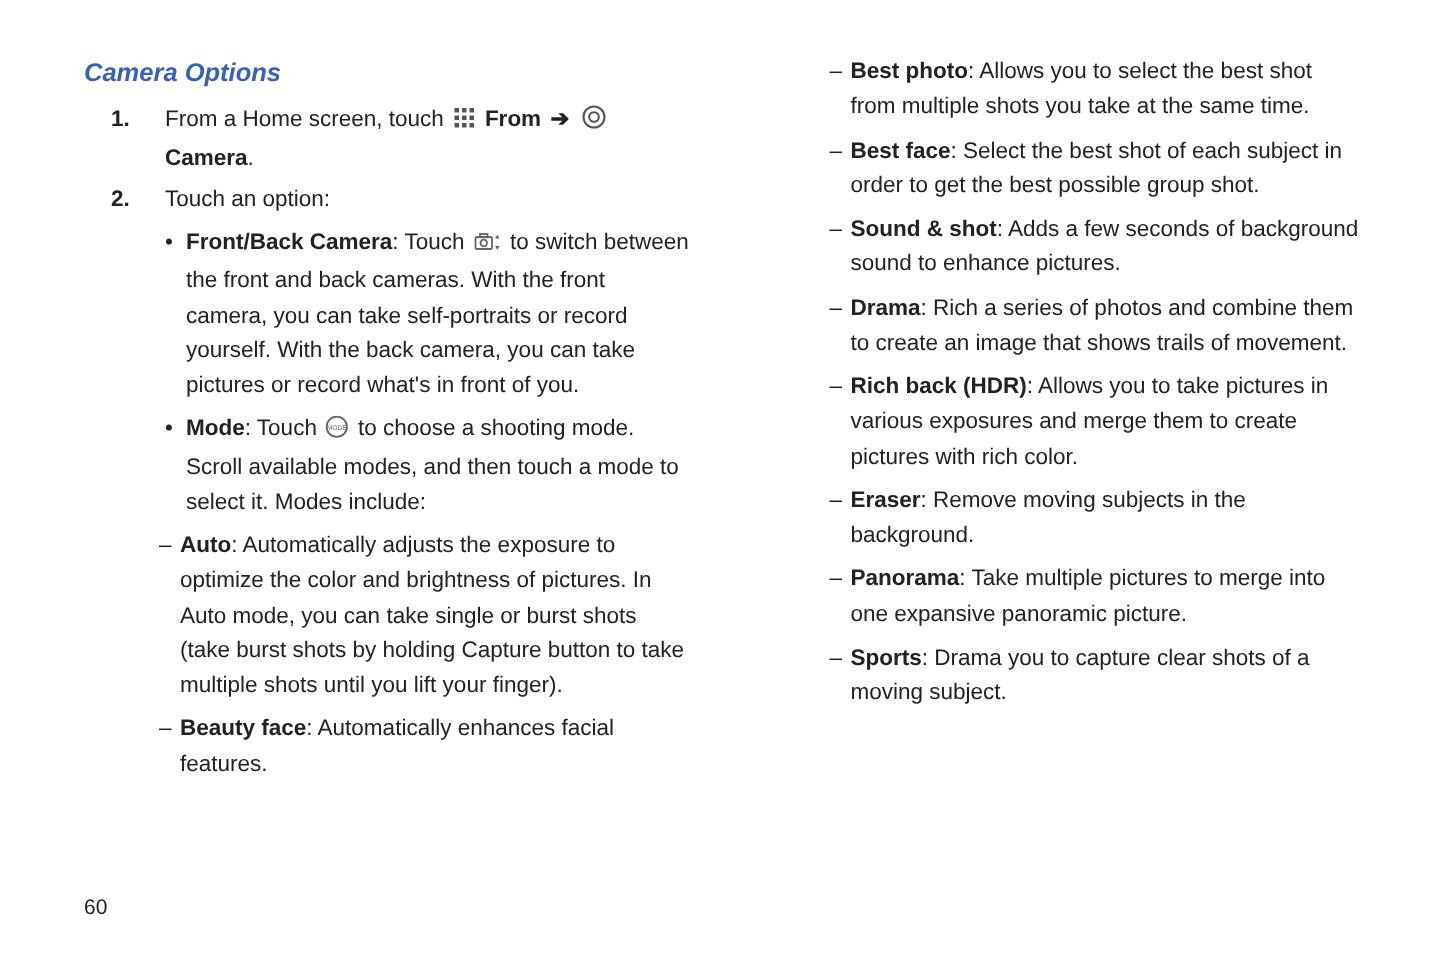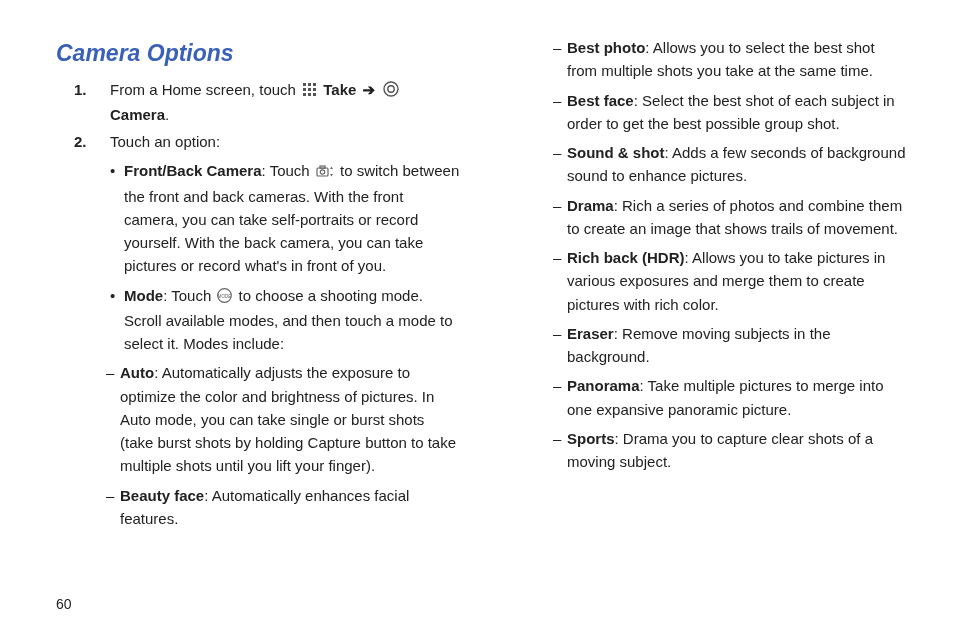--- a/index.html
+++ b/index.html
@@ -26,21 +26,21 @@
     font-size: 15px;
     line-height: 1.55;
     font-stretch: condensed;
   }
   .section-title {
     font-family: Arial, Helvetica, sans-serif;
     font-weight: bold;
     font-style: italic;
     font-stretch: condensed;
     color: #3a60b8;
-    font-size: 23px;
+    font-size: 17px;
     margin: 0 0 6px 0;
   }
   .cols p { margin: 0; }
   .intro { margin-bottom: 10px; }
   .step {
     display: flex;
     margin-top: 4px;
   }
   .step-num {
     width: 36px;
@@ -103,21 +103,21 @@
                 <rect x="6" y="1" width="3" height="3"></rect>
                 <rect x="11" y="1" width="3" height="3"></rect>
                 <rect x="1" y="6" width="3" height="3"></rect>
                 <rect x="6" y="6" width="3" height="3"></rect>
                 <rect x="11" y="6" width="3" height="3"></rect>
                 <rect x="1" y="11" width="3" height="3"></rect>
                 <rect x="6" y="11" width="3" height="3"></rect>
                 <rect x="11" y="11" width="3" height="3"></rect>
               </g>
             </svg></span>
-        <span class="b">Take</span>
+        <span class="b">From</span>
         <span class="inline-arrow">➔</span>
         <span class="inline-icon"><svg width="16" height="16" viewBox="0 0 16 16">
               <circle cx="8" cy="8" r="7" fill="none" stroke="#555" stroke-width="1.4"></circle>
               <circle cx="8" cy="8" r="3.2" fill="none" stroke="#555" stroke-width="1.4"></circle>
             </svg></span>
         <span class="b">Camera</span><span>.</span>
       </div>
     </div>
 
     <div class="step">

